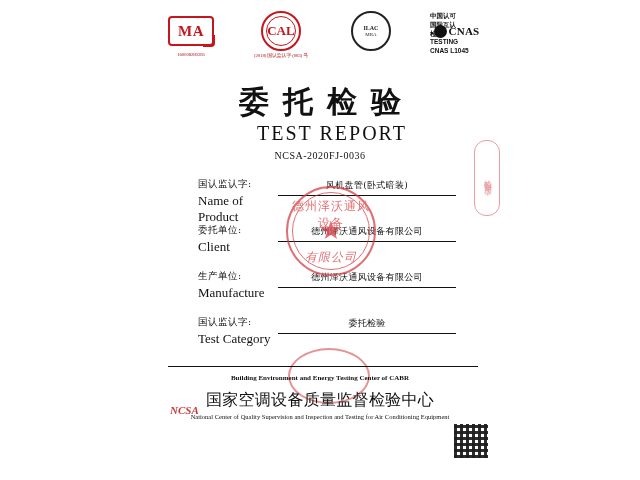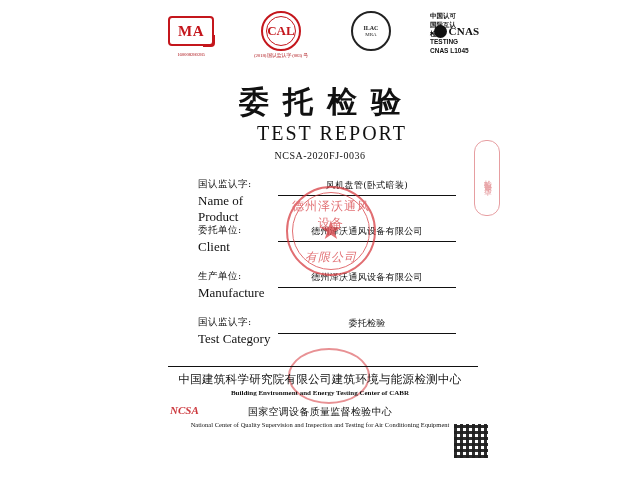--- a/index.html
+++ b/index.html
@@ -254,21 +254,21 @@
     letter-spacing: 0.3px;
   }
   .footer .org-en {
     font-size: 7px;
     color: #111;
     margin-top: 2px;
     font-family: "Liberation Serif", serif;
     font-weight: bold;
   }
   .footer .org-cn2 {
-    font-size: 10px;
+    font-size: 16px;
     color: #111;
     margin-top: 8px;
     font-family: Liberation Serif, serif;
     letter-spacing: 0.3px;
   }
   .footer .org-en2 {
     font-size: 6.5px;
     color: #111;
     margin-top: 2px;
     font-family: "Liberation Serif", serif;
@@ -463,21 +463,20 @@
     <div class="stamp-star">★</div>
     <div class="stamp-arc-bottom">有限公司</div>
   </div>
 
   <div class="stamp-round stamp-second"></div>
 
   <div class="stamp-side">检验专用章</div>
 
   <div class="footer-rule"></div>
   <div class="footer">
-    <div class="org-cn">中国建筑科学研究院有限公司建筑环境与能源检测中心</div>
     <div class="org-en">Building Environment and Energy Testing Center of CABR</div>
     <div class="org-cn2">国家空调设备质量监督检验中心</div>
     <div class="org-en2">National Center of Quality Supervision and Inspection and Testing for Air Conditioning Equipment</div>
   </div>
   <div class="ncsa-logo">NCSA</div>
 
   <div class="qr"></div>
 
 </div>
 

